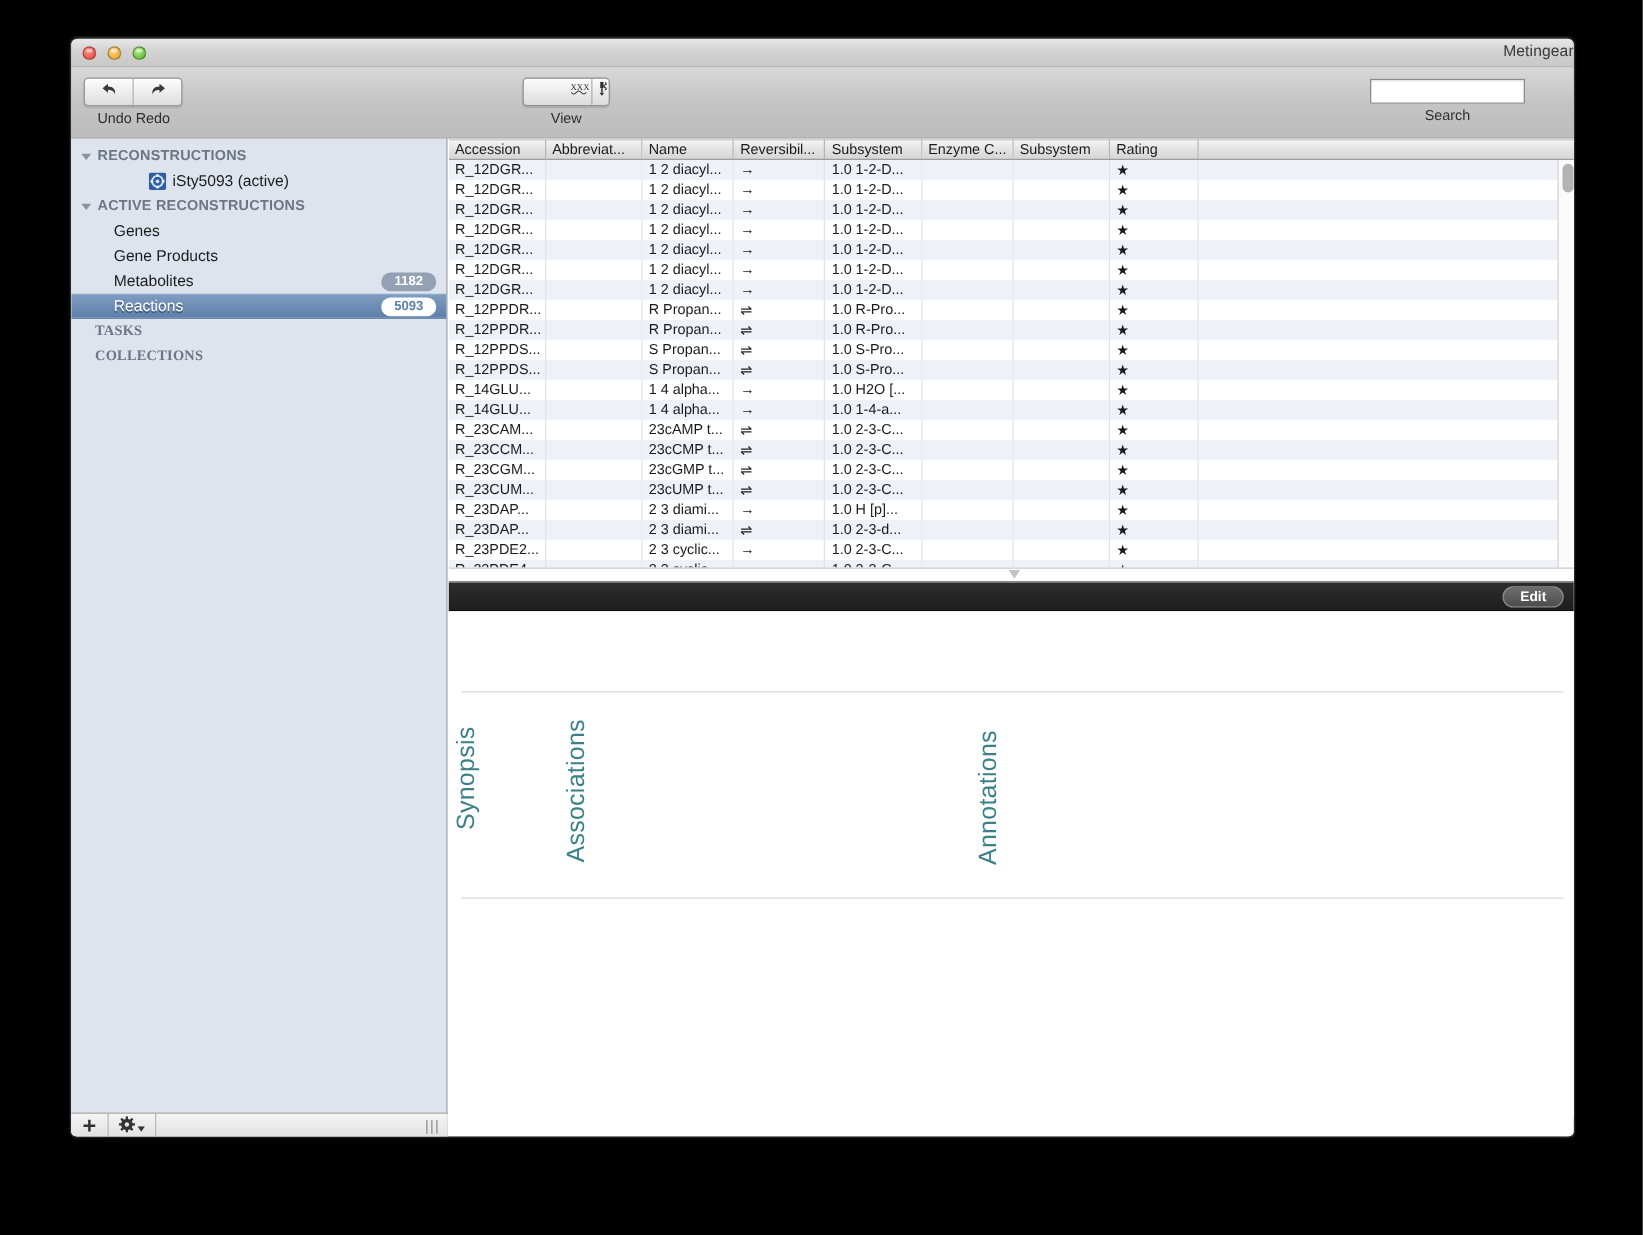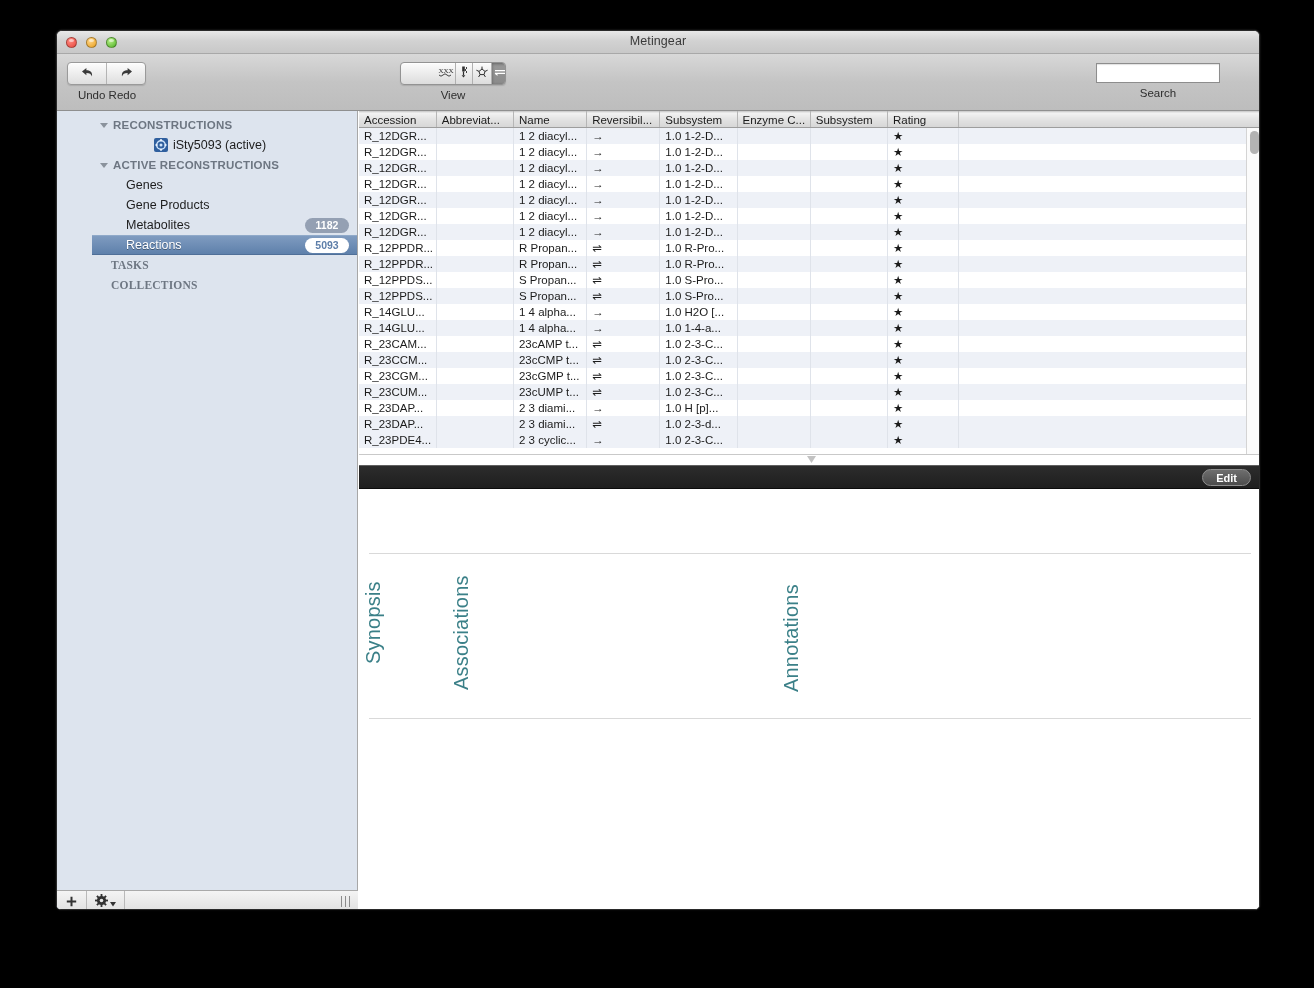--- a/index.html
+++ b/index.html
@@ -30,21 +30,21 @@
   
   #titlebar {
     position: relative;
     height: 22px;
     background: linear-gradient(to bottom, #e8e8e8 0%, #d2d2d2 45%, #c8c8c8 100%);
     border-bottom: 1px solid #a8a8a8;
   }
   #title-text {
     position: absolute;
     left: 0; right: 0; top: 3px;
-    text-align: center;
+    text-align: right;
     font-size: 12.5px;
     color: #3a3a3a;
     letter-spacing: 0.1px;
   }
   .traffic {
     position: absolute;
     top: 6px;
     width: 11px;
     height: 11px;
     border-radius: 50%;
@@ -94,21 +94,21 @@
     display: flex;
     align-items: center;
     justify-content: center;
   }
   #undoredo > div:first-child { border-right: 1px solid #b4b4b4; }
 
   
   #grp-view { left: 312px; top: 8px; width: 168px; }
   #viewseg {
     display: flex;
-    width: 106px;
+    width: 70px;
     height: 23px;
     border: 1px solid #939393;
     border-radius: 4px;
     overflow: hidden;
     background: linear-gradient(to bottom, #fcfcfc, #dcdcdc);
     box-shadow: 0 1px 0 rgba(255,255,255,0.8) inset, 0 1px 1px rgba(0,0,0,0.12);
     margin: 0 auto;
     box-sizing: border-box;
     padding-left: 36px;
   }
@@ -158,21 +158,20 @@
 
   
   #sidebar {
     position: absolute;
     left: 0; top: 0;
     width: 301px;
     height: 801px;
     background: #dde4ee;
     border-right: 1px solid #a7a7a7;
     box-sizing: border-box;
-    padding-left: 35px;
   }
   #sidebar-list { padding-top: 4px; }
   .sb-header {
     font-size: 11.5px;
     font-weight: bold;
     color: #6d7682;
     padding: 3px 0 3px 8px;
     letter-spacing: 0.2px;
     display: flex;
     align-items: center;
@@ -820,20 +819,31 @@
                 <td>R_23DAP...</td>
                 <td></td>
                 <td>2 3 diami...</td>
                 <td class="c-rev revarrow">⇌</td>
                 <td>1.0 2‑3‑d...</td>
                 <td></td>
                 <td></td>
                 <td class="c-rating star">★</td>
                 <td></td>
               </tr>
+              <tr class="even">
+                <td>R_23PDE2...</td>
+                <td></td>
+                <td>2 3 cyclic...</td>
+                <td class="c-rev revarrow">→</td>
+                <td>1.0 2‑3‑C...</td>
+                <td></td>
+                <td></td>
+                <td class="c-rating star">★</td>
+                <td></td>
+              </tr>
               <tr class="odd">
                 <td>R_23PDE4...</td>
                 <td></td>
                 <td>2 3 cyclic...</td>
                 <td class="c-rev revarrow">→</td>
                 <td>1.0 2‑3‑C...</td>
                 <td></td>
                 <td></td>
                 <td class="c-rating star">★</td>
                 <td></td>

